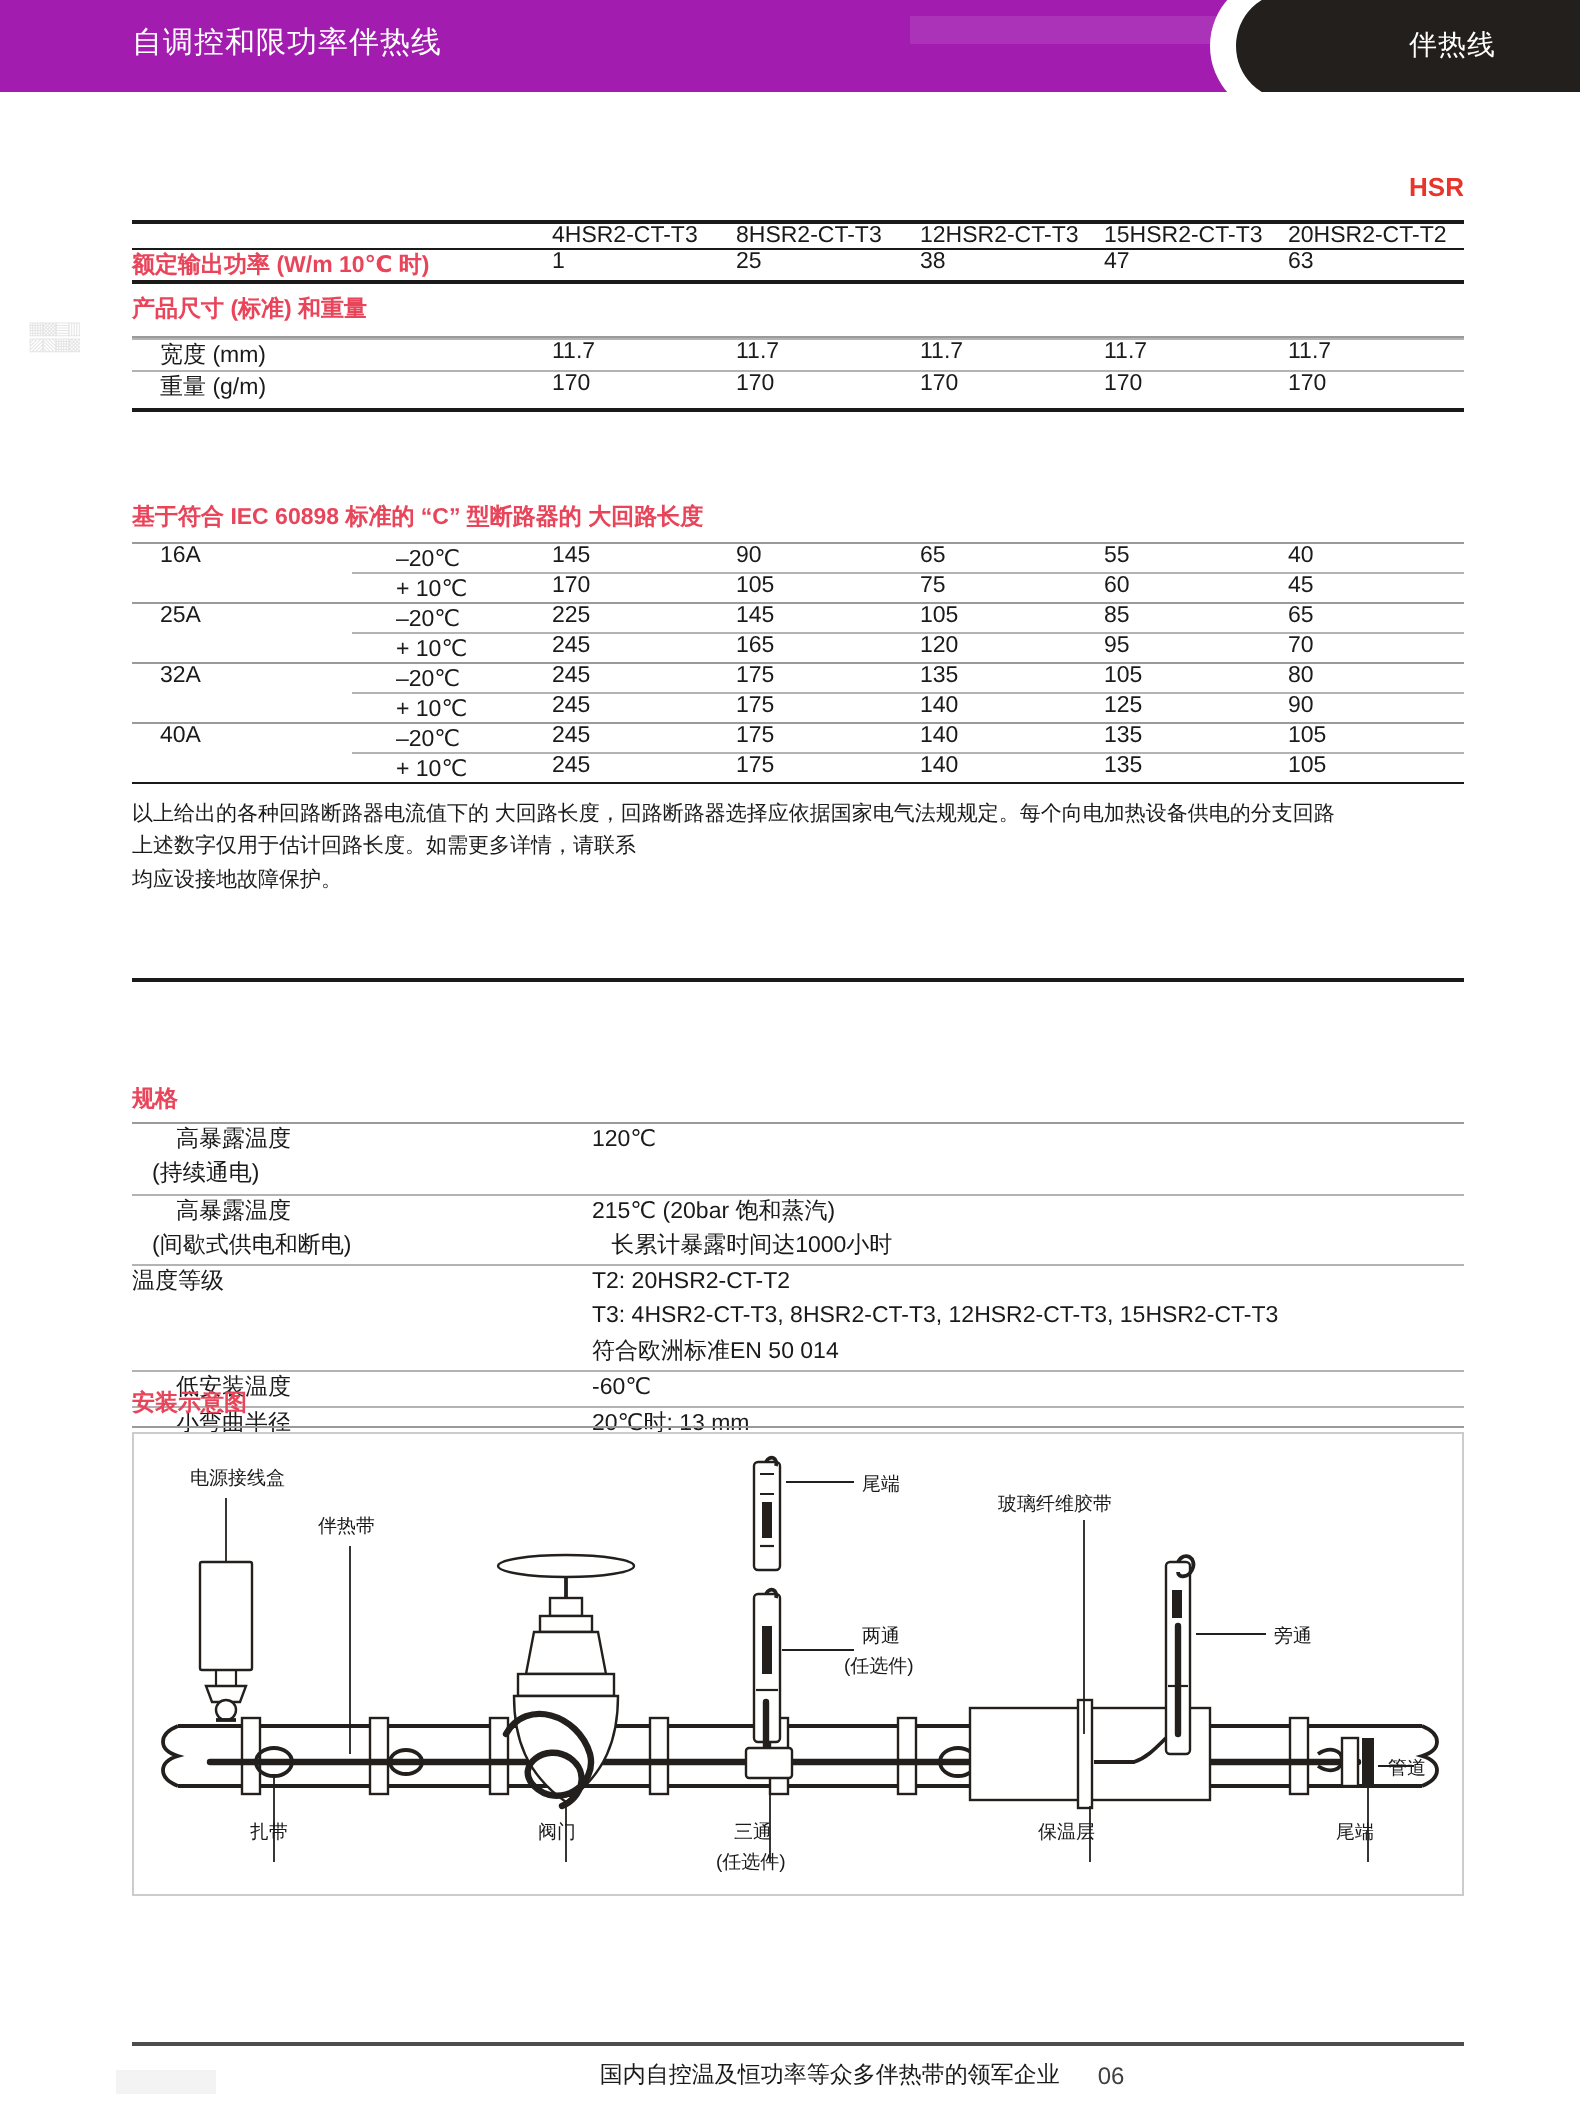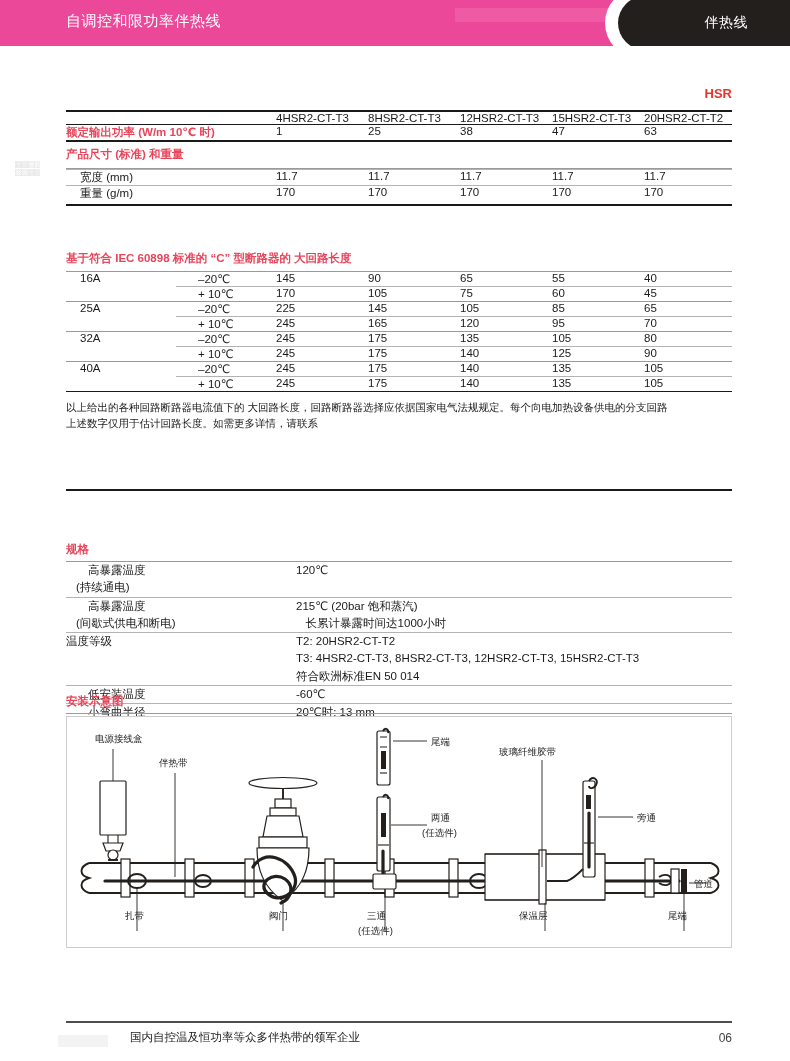--- a/index.html
+++ b/index.html
@@ -8,21 +8,21 @@
     background: #ffffff;
     font-family: "Liberation Sans", "DejaVu Sans", sans-serif;
     color: #1a1a1a;
     overflow: hidden;
   }
   .page { position: relative; width: 790px; height: 1061px; }
 
   
   .header {
     position: absolute; left: 0; top: 0; width: 790px; height: 46px;
-    background: #ec4899;
+    background: #a21caf;
     overflow: hidden;
     text-decoration: underline;
   }
   .header-title {
     position: absolute; left: 66px; top: 12px;
     font-size: 15px; color: #ffffff; letter-spacing: .5px;
   }
   .header-tab-wrap {
     position: absolute; right: 0; top: 0; width: 200px; height: 46px;
   }
@@ -102,21 +102,21 @@
     height: 232px; position: relative; overflow: hidden;
   }
   .diagram-box svg { display: block; }
 
   
   .footer {
     position: absolute; left: 66px; top: 1021px; width: 666px;
   }
   .footer-rule { border-top: 2px solid #4d4d4d; }
   .footer-inner {
-    display: flex; justify-content: space-between; align-items: center;
+    display: flex; justify-content: center; align-items: center;
     padding-top: 7px;
     gap: 19px;
   }
   .footer-text { font-size: 11.5px; color: #1a1a1a; padding-left: 64px; }
   .footer-page { font-size: 12px; color: #404040; }
 </style>
 </head>
 <body>
 
 <div class="page">
@@ -375,20 +375,21 @@
           <td>135</td>
           <td>105</td>
         </tr>
       </tbody>
     </table>
     <div class="rule-med"></div>
 
     <div class="note" style="padding-top:7px;">
       <div>以上给出的各种回路断路器电流值下的   大回路长度，回路断路器选择应依据国家电气法规规定。每个向电加热设备供电的分支回路</div>
       <div>上述数字仅用于估计回路长度。如需更多详情，请联系</div>
+      <div>均应设接地故障保护。</div>
     </div>
   </div>
 
   <div class="sheet" style="top:489px;">
     <div class="rule-thick"></div>
     <div class="lbl-red" style="padding:3px 0 4px 0;margin-top:48px;">规格</div>
     <div class="rule-grey"></div>
 
     <table class="grid spec">
       <colgroup>

